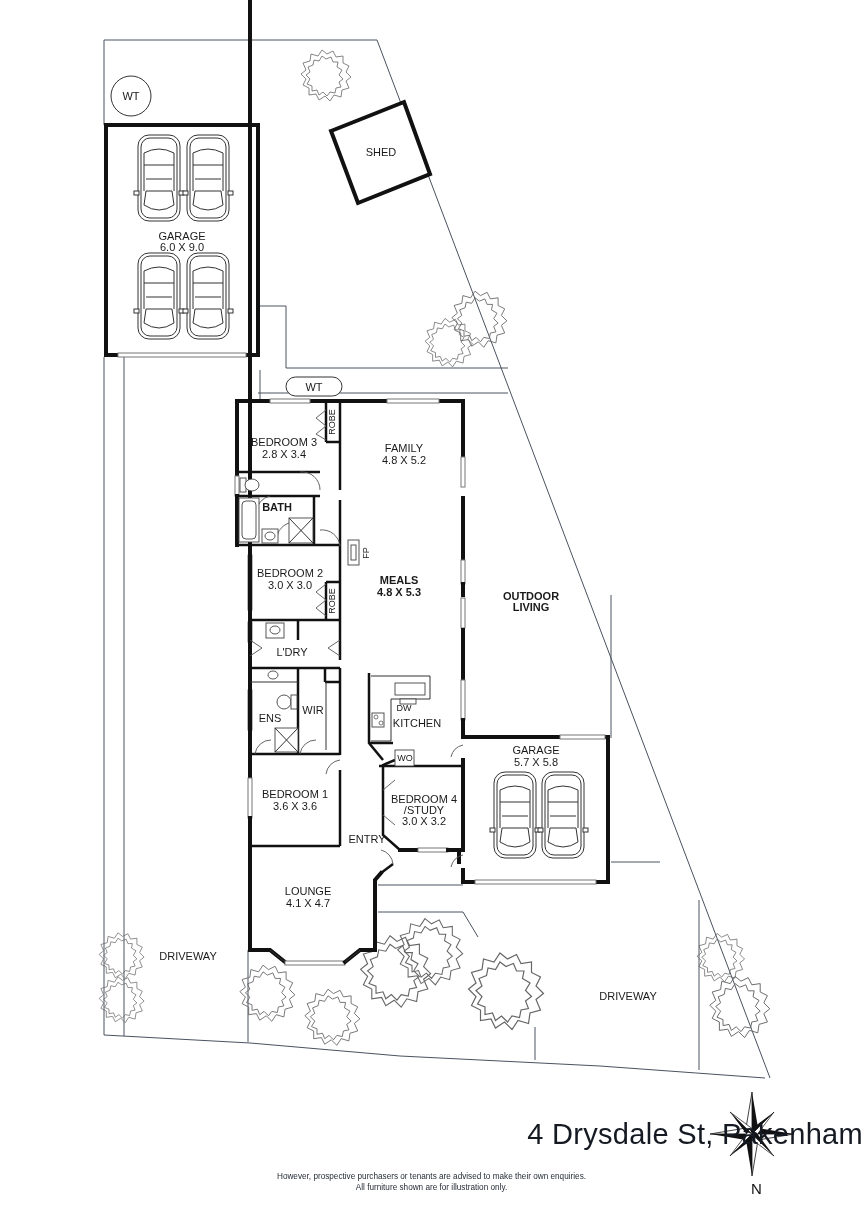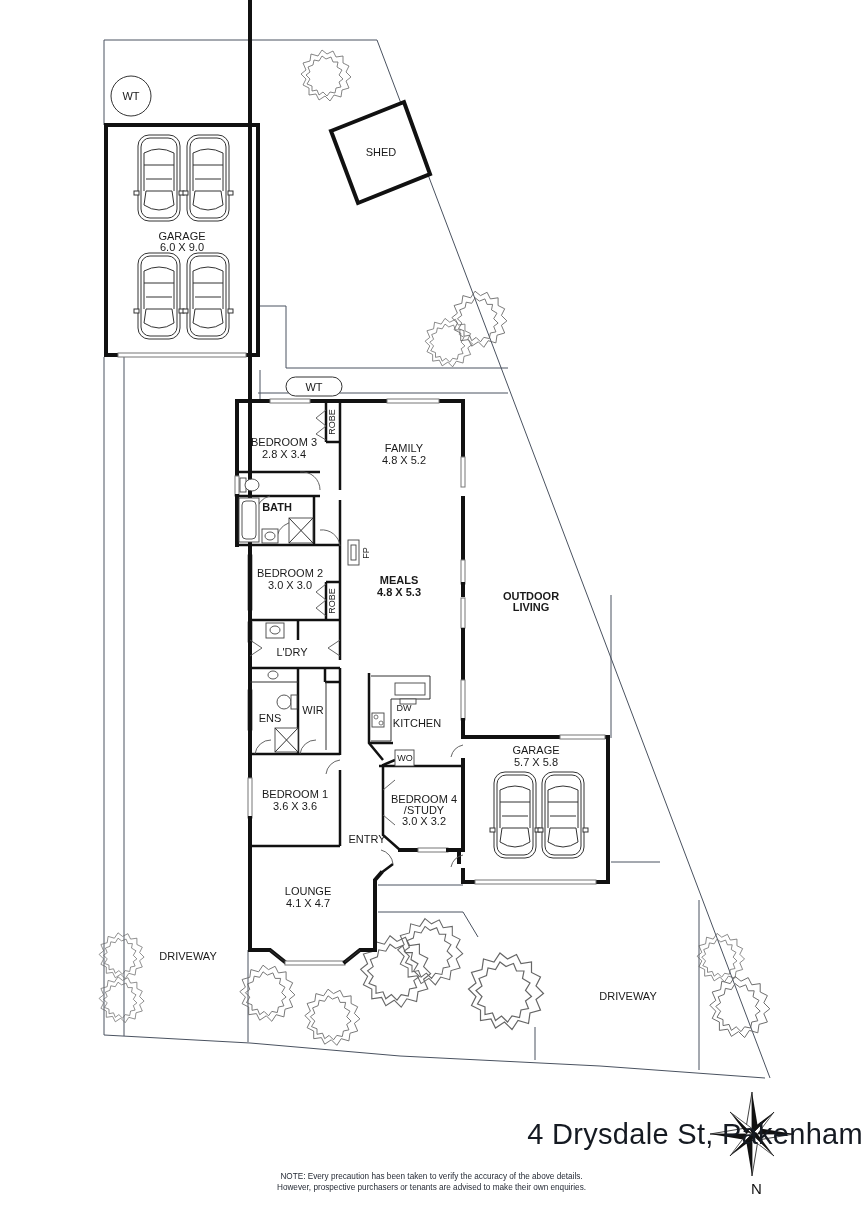--- a/index.html
+++ b/index.html
@@ -322,16 +322,16 @@
     <polygon points="22,-22 -2,-4 0,0" fill="#111"></polygon>
     <polygon points="22,22 4,-2 0,0" fill="#111"></polygon>
     <polygon points="22,22 -2,4 0,0" fill="#fff" stroke="#111" stroke-width="0.7"></polygon>
     <polygon points="-22,22 -4,-2 0,0" fill="#fff" stroke="#111" stroke-width="0.7"></polygon>
     <polygon points="-22,22 2,4 0,0" fill="#111"></polygon>
   </g>
 </svg>
 
 <div id="title">4 Drysdale St, Pakenham</div>
 <div id="note">
-  <div>NOTE: Every precaution has been taken to verify the accuracy of the above details.</div>
   <div>However, prospective purchasers or tenants are advised to make their own enquiries.</div>
+  <div>All furniture shown are for illustration only.</div>
 </div>
 <div id="compass-n">N</div>
 
 </body></html>

